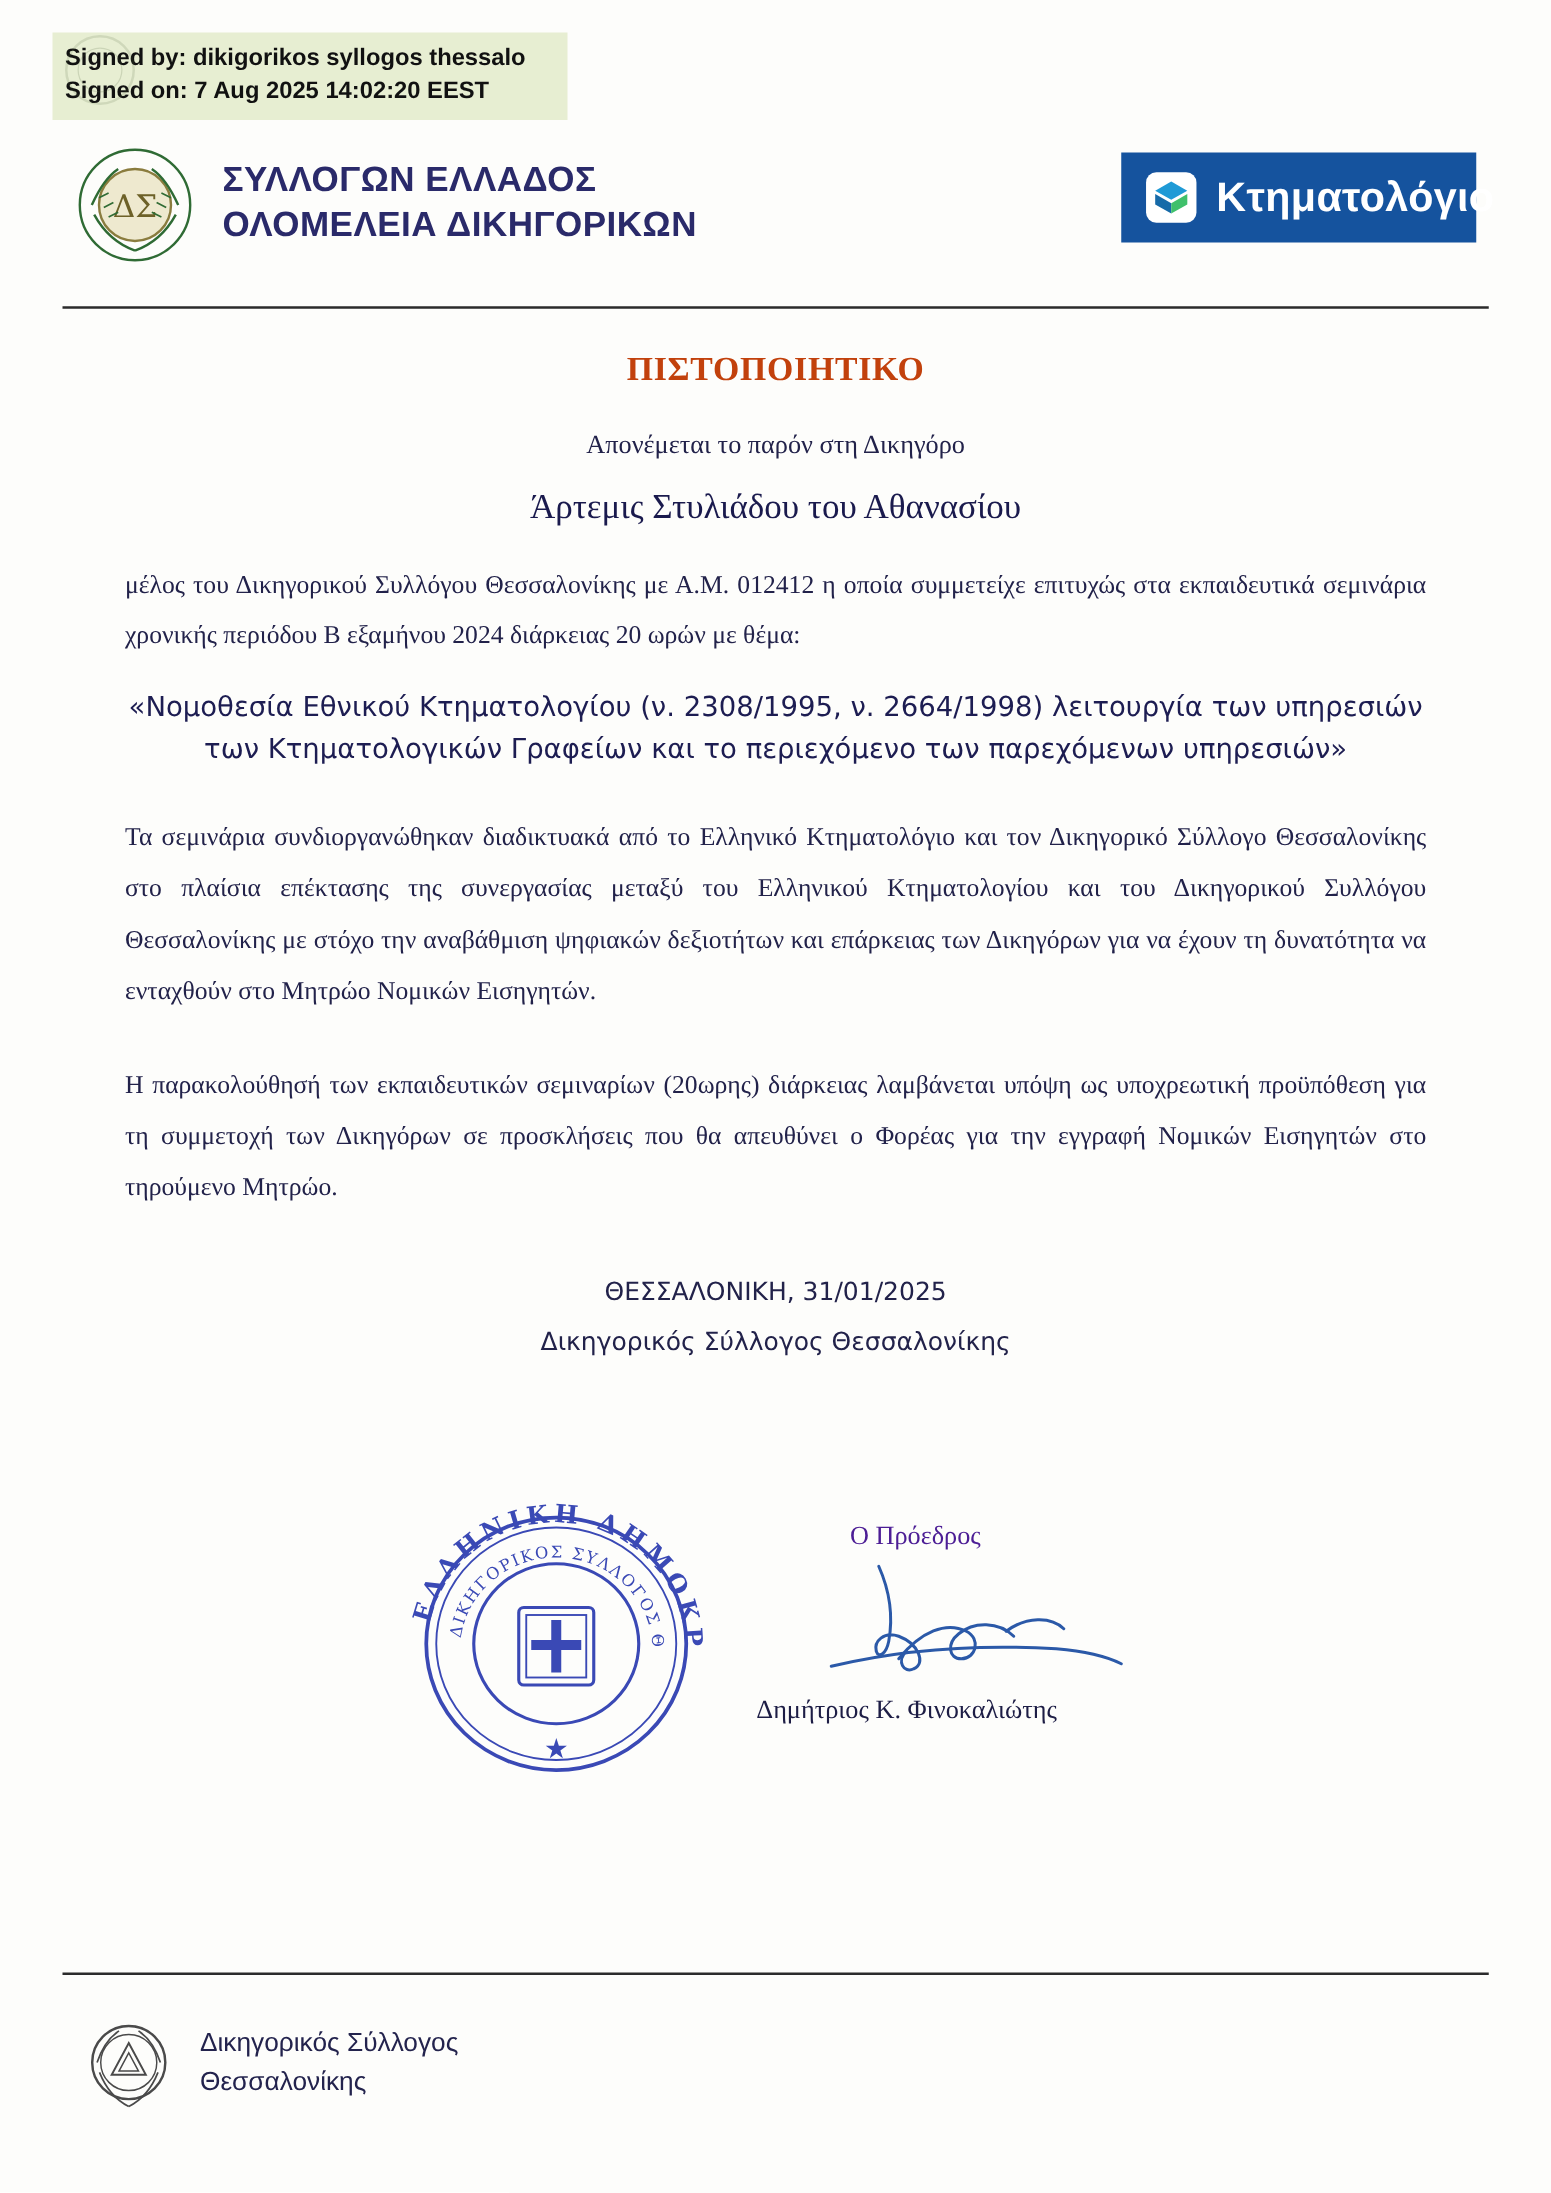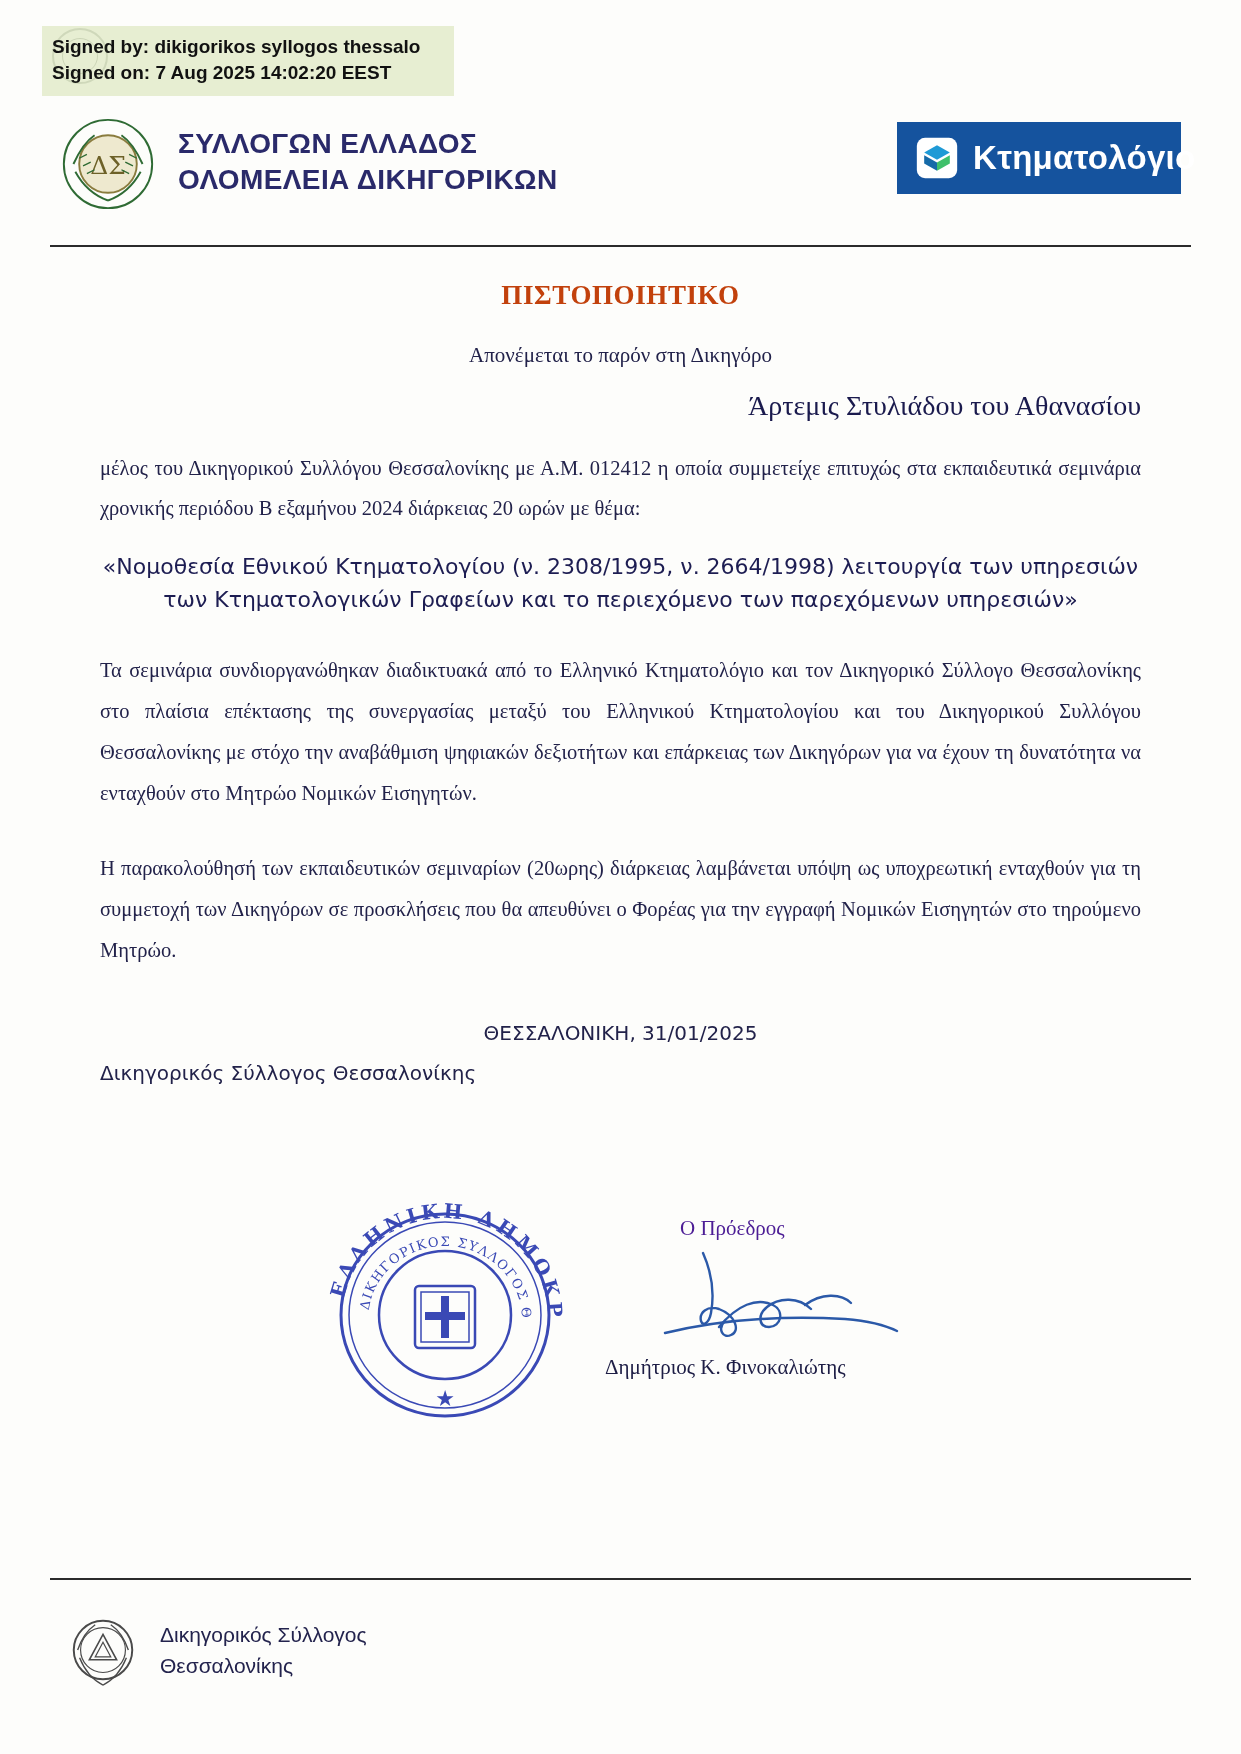--- a/index.html
+++ b/index.html
@@ -145,21 +145,21 @@
     color: #c2410c;
   }
   .award-line {
     margin-top: 32px;
     text-align: center;
     font-size: 21px;
     color: #22224a;
   }
   .recipient {
     margin-top: 22px;
-    text-align: right;
+    text-align: center;
     font-size: 28px;
     color: #1a1a4d;
   }
   .para-member {
     margin-top: 26px;
     font-size: 20.5px;
     line-height: 40px;
     color: #22224a;
     text-align: justify;
     text-justify: inter-word;
@@ -182,21 +182,21 @@
   }
   .place-date {
     margin-top: 50px;
     text-align: center;
     font-family: "DejaVu Sans", sans-serif;
     font-size: 20px;
     color: #22224a;
   }
   .bar-name {
     margin-top: 16px;
-    text-align: left;
+    text-align: center;
     font-family: "DejaVu Sans", sans-serif;
     font-size: 20px;
     color: #22224a;
   }
 
   
   .sign-area {
     position: absolute;
     left: 100px;
     right: 100px;
@@ -303,21 +303,21 @@
 
   <div class="rule-top"></div>
 
   <div class="content">
     <h1 class="cert-title">ΠΙΣΤΟΠΟΙΗΤΙΚΟ</h1>
     <div class="award-line">Απονέμεται το παρόν στη Δικηγόρο</div>
     <div class="recipient">Άρτεμις Στυλιάδου του Αθανασίου</div>
     <div class="para-member">μέλος του  Δικηγορικού Συλλόγου Θεσσαλονίκης με Α.Μ. 012412 η οποία συμμετείχε επιτυχώς στα εκπαιδευτικά σεμινάρια χρονικής περιόδου Β εξαμήνου 2024 διάρκειας 20 ωρών με θέμα:</div>
     <div class="seminar-topic">«Νομοθεσία Εθνικού Κτηματολογίου (ν. 2308/1995, ν. 2664/1998) λειτουργία των υπηρεσιών των Κτηματολογικών Γραφείων και το περιεχόμενο των παρεχόμενων υπηρεσιών»</div>
     <div class="para">Τα σεμινάρια συνδιοργανώθηκαν διαδικτυακά από το Ελληνικό Κτηματολόγιο και τον Δικηγορικό Σύλλογο Θεσσαλονίκης στο πλαίσια επέκτασης της συνεργασίας μεταξύ του Ελληνικού Κτηματολογίου και του Δικηγορικού Συλλόγου Θεσσαλονίκης με στόχο την αναβάθμιση ψηφιακών δεξιοτήτων και επάρκειας των Δικηγόρων για να έχουν τη δυνατότητα να ενταχθούν στο Μητρώο Νομικών Εισηγητών.</div>
-    <div class="para">Η παρακολούθησή των εκπαιδευτικών σεμιναρίων (20ωρης) διάρκειας λαμβάνεται υπόψη ως υποχρεωτική ενταχθούν για τη συμμετοχή των Δικηγόρων σε προσκλήσεις που θα απευθύνει ο Φορέας για την εγγραφή Νομικών Εισηγητών στο τηρούμενο Μητρώο.</div>
+    <div class="para">Η παρακολούθησή των εκπαιδευτικών σεμιναρίων (20ωρης) διάρκειας λαμβάνεται υπόψη ως υποχρεωτική προϋπόθεση για τη συμμετοχή των Δικηγόρων σε προσκλήσεις που θα απευθύνει ο Φορέας για την εγγραφή Νομικών Εισηγητών στο τηρούμενο Μητρώο.</div>
     <div class="place-date">ΘΕΣΣΑΛΟΝΙΚΗ, 31/01/2025</div>
     <div class="bar-name">Δικηγορικός Σύλλογος Θεσσαλονίκης</div>
   </div>
 
   <div class="sign-area">
 
     <svg class="round-seal" viewBox="0 0 250 230">
       <defs>
         <path id="outerArc" d="M 22,118 A 103,100 0 1 1 228,118"></path>
         <path id="innerArc" d="M 48,120 A 77,74 0 1 1 202,120"></path>

